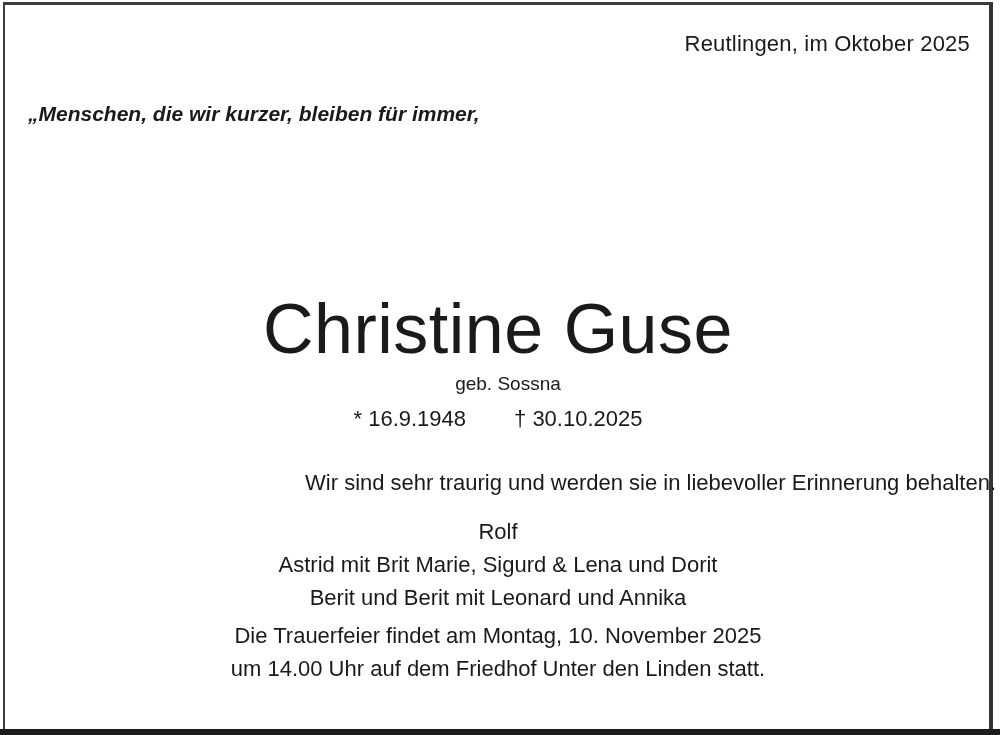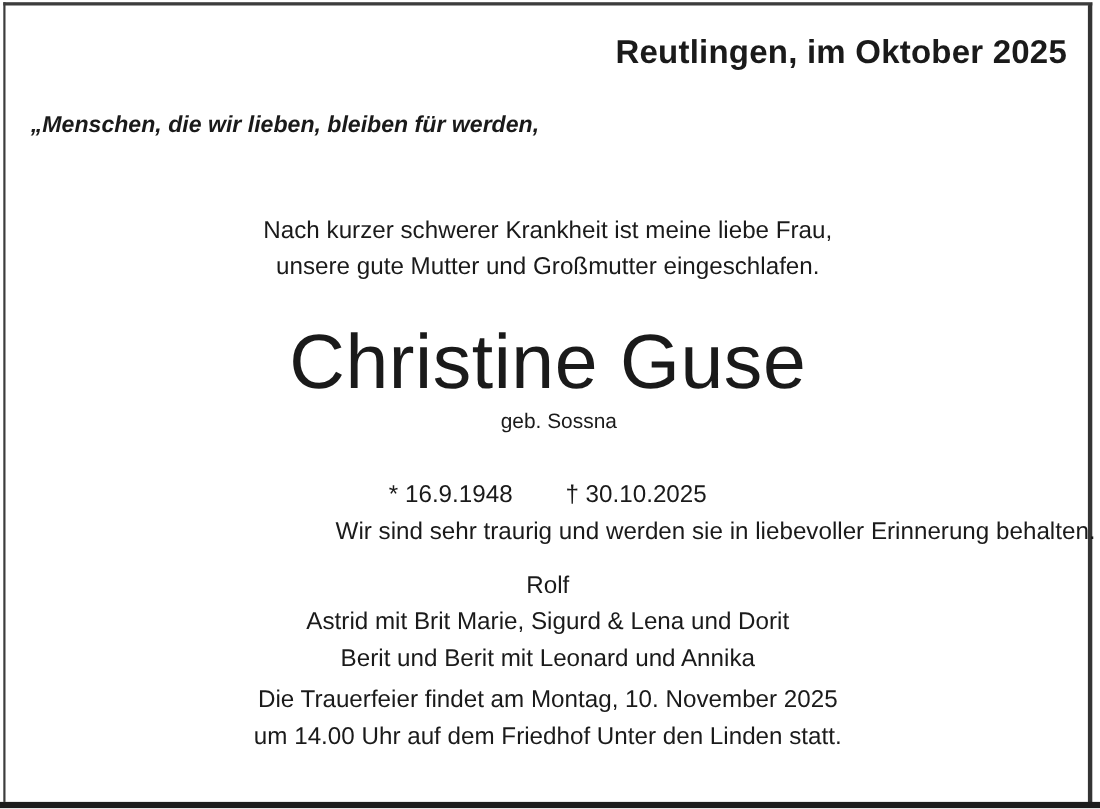--- a/index.html
+++ b/index.html
@@ -32,22 +32,22 @@
     left: 0;
     right: 0;
     bottom: 0;
     height: 6px;
     background: #1c1c1c;
   }
   .dateline {
     position: absolute;
     top: 31px;
     right: 30px;
-    font-size: 30px;
-    font-weight: 700;
+    font-size: 22px;
+    font-weight: 400;
     letter-spacing: 0.2px;
   }
   .quote {
     position: absolute;
     top: 97px;
     left: 28px;
     font-size: 21px;
     font-style: italic;
     font-weight: bold;
     line-height: 33px;
@@ -73,21 +73,20 @@
   .maiden-name {
     top: 372px;
     font-size: 19px;
     line-height: 24px;
     padding-left: 10px;
   }
   .life-dates {
     top: 404px;
     font-size: 22px;
     line-height: 30px;
-    margin-top: 30px;
   }
   .life-dates .death-date {
     margin-left: 48px;
   }
   .mourning-line {
     top: 468px;
     font-size: 22px;
     line-height: 30px;
     text-align: right;
   }
@@ -105,27 +104,23 @@
 </head>
 <body>
 
 <div class="page">
 
   <div class="frame"></div>
 
   <div class="dateline">Reutlingen, im Oktober 2025</div>
 
   <div class="quote">
-    <div>„Menschen, die wir lieben, bleiben für werden,</div>
+    <div>„Menschen, die wir kurzer, bleiben für immer,</div>
   </div>
 
-  <div class="centered intro">
-    <div>Nach kurzer schwerer Krankheit ist meine liebe Frau,</div>
-    <div>unsere gute Mutter und Großmutter eingeschlafen.</div>
-  </div>
 
   <div class="centered deceased-name">Christine Guse</div>
 
   <div class="centered maiden-name">geb. Sossna</div>
 
   <div class="centered life-dates">
     <span class="birth-date">* 16.9.1948</span><span class="death-date">† 30.10.2025</span>
   </div>
 
   <div class="centered mourning-line">Wir sind sehr traurig und werden sie in liebevoller Erinnerung behalten.</div>

